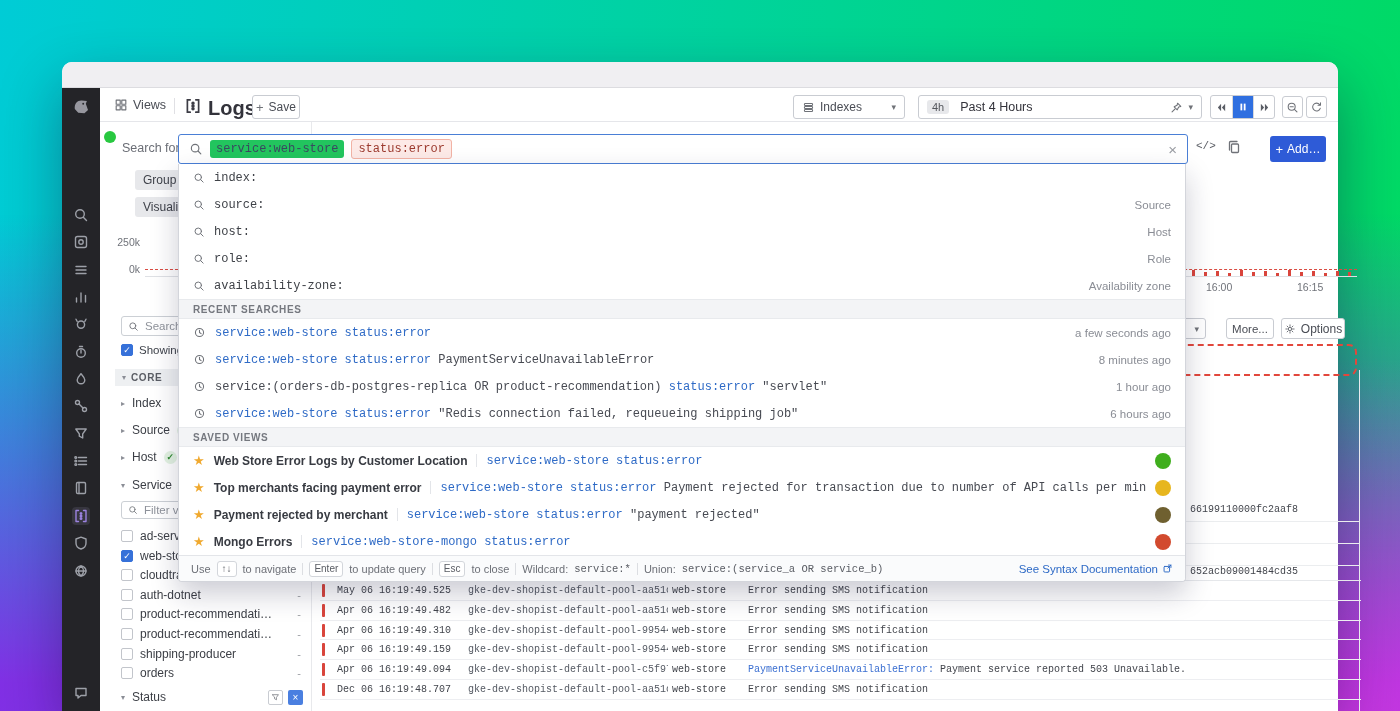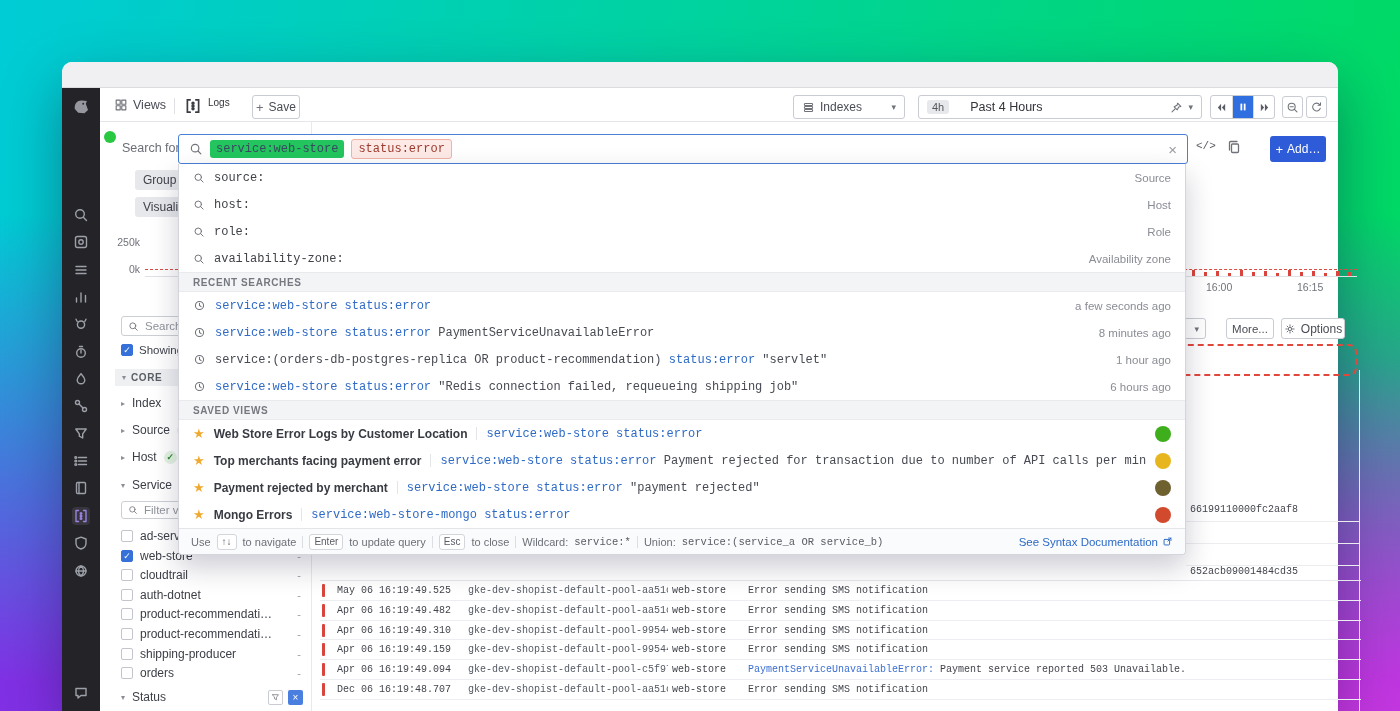--- a/index.html
+++ b/index.html
@@ -19,21 +19,21 @@
   .light{width:12px;height:12px;border-radius:50%;top:69px}
   
   .rail{left:62px;top:88px;width:38px;height:623px;background:#242428}
   .ric{width:18px;height:18px;left:72px;display:flex;align-items:center;justify-content:center;border-radius:4px;cursor:pointer}
   .ric svg{stroke:#9da0a8;fill:none;stroke-width:1.4;stroke-linecap:round;stroke-linejoin:round}
   .ric.active{background:#37363f}
   .ric.active svg{stroke:#9b82e0}
   
   .tbtn{display:inline-flex;align-items:center;gap:5px;font-size:12.5px;color:#4a4d55;cursor:pointer}
   .btn-bordered{border:1px solid #c9ccd2;border-radius:3px;background:#fff;display:inline-flex;align-items:center;justify-content:center;gap:5px;font-size:12px;color:#4a4d55;cursor:pointer}
-  .title{font-size:10px;font-weight:400;color:#33333b}
+  .title{font-size:20px;font-weight:700;color:#33333b}
   .chip{background:#e7e8eb;border-radius:3px;font-size:11px;color:#54575d;display:inline-flex;align-items:center;justify-content:center;padding:1px 5px}
   .caret{font-size:9px;color:#6f7278}
   .icon-svg{stroke:#6f7278;fill:none;stroke-width:1.3;stroke-linecap:round;stroke-linejoin:round}
   .pb{display:flex;border:1px solid #c9ccd2;border-radius:3px;overflow:hidden;background:#fff}
   .pb-seg{width:21px;height:22px;display:flex;align-items:center;justify-content:center;cursor:pointer}
   .pb-seg+.pb-seg{border-left:1px solid #d6d8dc}
   .pb-seg.active{background:#2f6fe0}
   
   .search-input{left:178px;top:134px;width:1010px;height:30px;background:#fff;border:1px solid #4a7fd6;border-radius:3px;z-index:45;display:flex;align-items:center;padding:0 10px;gap:7px}
   .token{font-size:12px;padding:2px 6px;border-radius:3px;white-space:nowrap;cursor:pointer}
@@ -225,21 +225,21 @@
         <rect x="3" y="3" width="10" height="2.6" rx="1"></rect>
         <rect x="3" y="6.7" width="10" height="2.6" rx="1"></rect>
         <rect x="3" y="10.4" width="10" height="2.6" rx="1"></rect>
       </svg>
     <span>Indexes</span>
     <span class="caret" style="margin-left:auto">▾</span>
   </div>
 
   <div class="abs btn-bordered" style="left:918px;top:95px;width:284px;height:24px;justify-content:flex-start;padding:0 8px">
     <span class="chip">4h</span>
-    <span style="font-size:12.5px;color:#33333b;margin-left:16px">Past 4 Hours</span>
+    <span style="font-size:12.5px;color:#33333b;margin-left:6px">Past 4 Hours</span>
     <svg class="icon-svg" width="13" height="13" viewBox="0 0 16 16" style="margin-left:auto">
         <path d="M9.3 2.7l4 4-2.6.6-1.8 3.6-3.8-3.8 3.6-1.8z"></path>
         <path d="M6 10l-3.5 3.5"></path>
       </svg>
     <span class="caret">▾</span>
   </div>
 
   <div class="abs pb" style="left:1210px;top:95px">
     <span class="pb-seg">
         <svg width="13" height="13" viewBox="0 0 16 16">
@@ -481,20 +481,28 @@
         <rect x="5.5" y="5" width="7" height="8.5" rx="1"></rect>
         <path d="M3.5 11V3.5A1 1 0 0 1 4.5 2.5H11"></path>
       </svg>
   </span>
   <div class="abs add-btn">
     <span style="font-size:13px">+</span>
     <span>Add…</span>
   </div>
 
   <div class="abs dropdown">
+    <div class="sug-row">
+      <svg class="icon-svg" width="12" height="12" viewBox="0 0 16 16">
+          <circle cx="7" cy="7" r="4.3"></circle>
+          <path d="M10.3 10.3 13.5 13.5"></path>
+        </svg>
+      <span class="mono sug-text">index:</span>
+      <span class="sug-hint"></span>
+    </div>
     <div class="sug-row">
       <svg class="icon-svg" width="12" height="12" viewBox="0 0 16 16">
           <circle cx="7" cy="7" r="4.3"></circle>
           <path d="M10.3 10.3 13.5 13.5"></path>
         </svg>
       <span class="mono sug-text">source:</span>
       <span class="sug-hint">Source</span>
     </div>
     <div class="sug-row">
       <svg class="icon-svg" width="12" height="12" viewBox="0 0 16 16">

